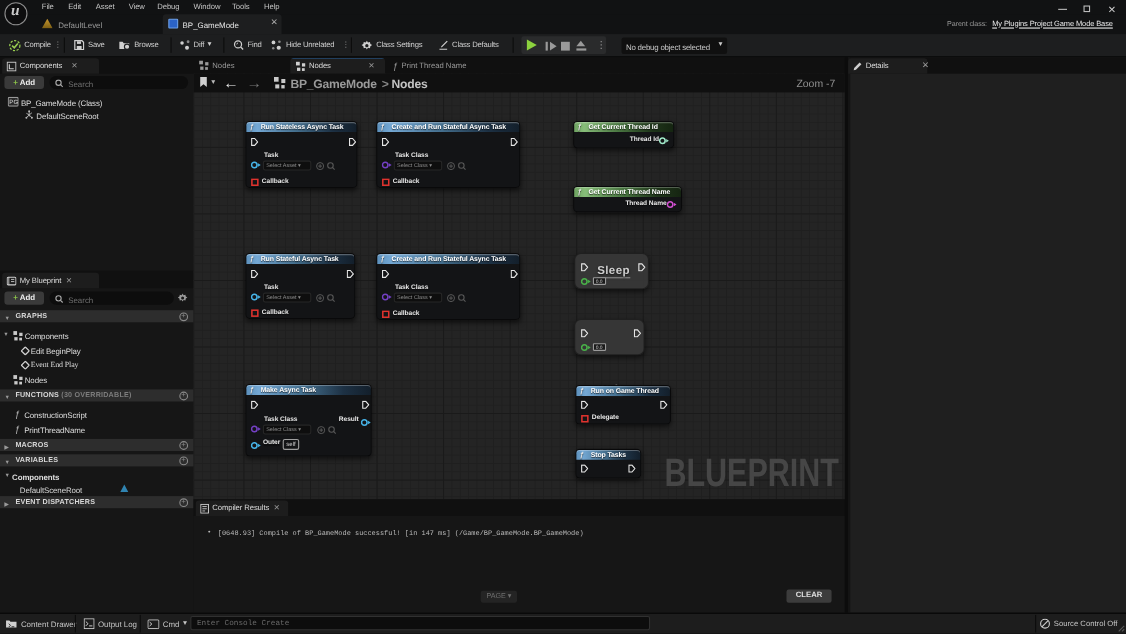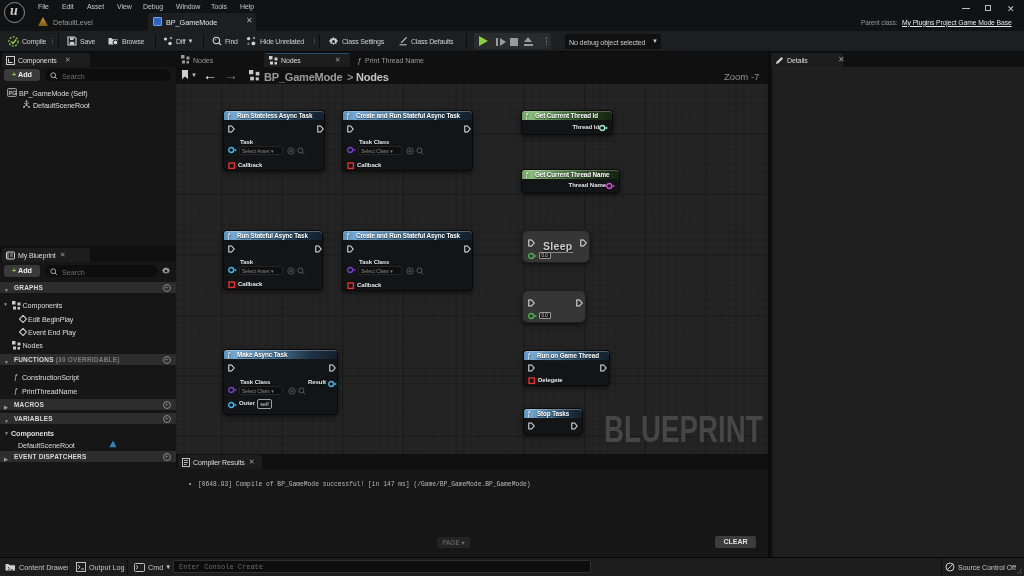--- a/index.html
+++ b/index.html
@@ -163,21 +163,21 @@
 <svg class="abs" style="left:50px;top:71.5px;" width="8" height="8" viewBox="0 0 8 8">
     <circle cx="3.2" cy="3.2" r="2.4" fill="none" stroke="#aaa" stroke-width="1"></circle>
     <path d="M5 5 L7 7" stroke="#aaa" stroke-width="1"></path>
   </svg>
 <span class="abs" style="left:62px;top:72px;font-size:7.2px;color:#6f6f6f;">Search</span>
 
 <svg class="abs" style="left:7px;top:88px;" width="10" height="9" viewBox="0 0 10 9">
     <rect x="0.5" y="0.5" width="9" height="8" rx="1" fill="#2a2a2a" stroke="#9a9a9a"></rect>
     <text x="1.5" y="6.5" font-size="5.5" fill="#ddd" font-family="Liberation Sans">PG</text>
   </svg>
-<span class="trow" style="left:19px;top:89px;">BP_GameMode (Self)</span>
+<span class="trow" style="left:19px;top:89px;">BP_GameMode (Class)</span>
 <svg class="abs" style="left:22px;top:100px;" width="9" height="9" viewBox="0 0 9 9">
     <path d="M4.5 1 v5 M2 3 l2.5 1.5 M7 2.5 L4.5 4.5 M2 7 l2.5-2.5 M7 7 L4.5 4.5" stroke="#bbb" stroke-width="0.8"></path>
     <circle cx="4.5" cy="1.2" r="0.9" fill="#bbb"></circle>
     <circle cx="2" cy="7" r="0.9" fill="#bbb"></circle>
     <circle cx="7" cy="7" r="0.9" fill="#bbb"></circle>
   </svg>
 <span class="trow" style="left:33px;top:101px;">DefaultSceneRoot</span>
 
 <div class="abs tabbar" style="left:0;top:246px;width:176px;height:16px;"></div>
 <div class="ptab" style="left:2px;top:248px;width:88px;height:14px;">
@@ -207,21 +207,21 @@
     <rect x="5.5" y="6" width="2.5" height="2.5" fill="#c9c9c9"></rect>
   </svg>
 <span class="trow" style="left:22.5px;top:301px;">Components</span>
 <svg class="abs" style="left:18.5px;top:315px;" width="8" height="8" viewBox="0 0 9 9">
     <path d="M4.5 0.5 L8.5 4.5 L4.5 8.5 L0.5 4.5 Z" fill="none" stroke="#cfcfcf" stroke-width="1.3"></path>
   </svg>
 <span class="trow" style="left:28px;top:315px;">Edit BeginPlay</span>
 <svg class="abs" style="left:18.5px;top:328px;" width="8" height="8" viewBox="0 0 9 9">
     <path d="M4.5 0.5 L8.5 4.5 L4.5 8.5 L0.5 4.5 Z" fill="none" stroke="#cfcfcf" stroke-width="1.3"></path>
   </svg>
-<span class="trow" style="left:28px;top:328px;">Event End Play</span>
+<span class="trow" style="left:28px;top:328px;font-family:Liberation Serif, serif;">Event End Play</span>
 <svg class="abs" style="left:12px;top:341px;" width="9" height="9" viewBox="0 0 9 9">
     <rect x="0" y="0" width="3.5" height="3.5" fill="#c9c9c9"></rect>
     <rect x="5.5" y="1.5" width="3" height="3" fill="#c9c9c9"></rect>
     <rect x="1" y="5.5" width="3" height="3" fill="#c9c9c9"></rect>
     <rect x="5.5" y="6" width="2.5" height="2.5" fill="#c9c9c9"></rect>
   </svg>
 <span class="trow" style="left:22.5px;top:341px;">Nodes</span>
 <div class="shead" style="top:354px;"><span class="abs" style="left:4px;top:3px;font-size:5px;color:#9a9a9a;">▼</span>FUNCTIONS <span style="color:#7d7d7d;">(30 OVERRIDABLE)</span><span class="plus">+</span></div>
 <span class="trow" style="left:13.5px;top:372px;font-style:italic;color:#b9b9b9;font-size:8px;">ƒ</span>
 <span class="trow" style="left:22px;top:373px;">ConstructionScript</span>

